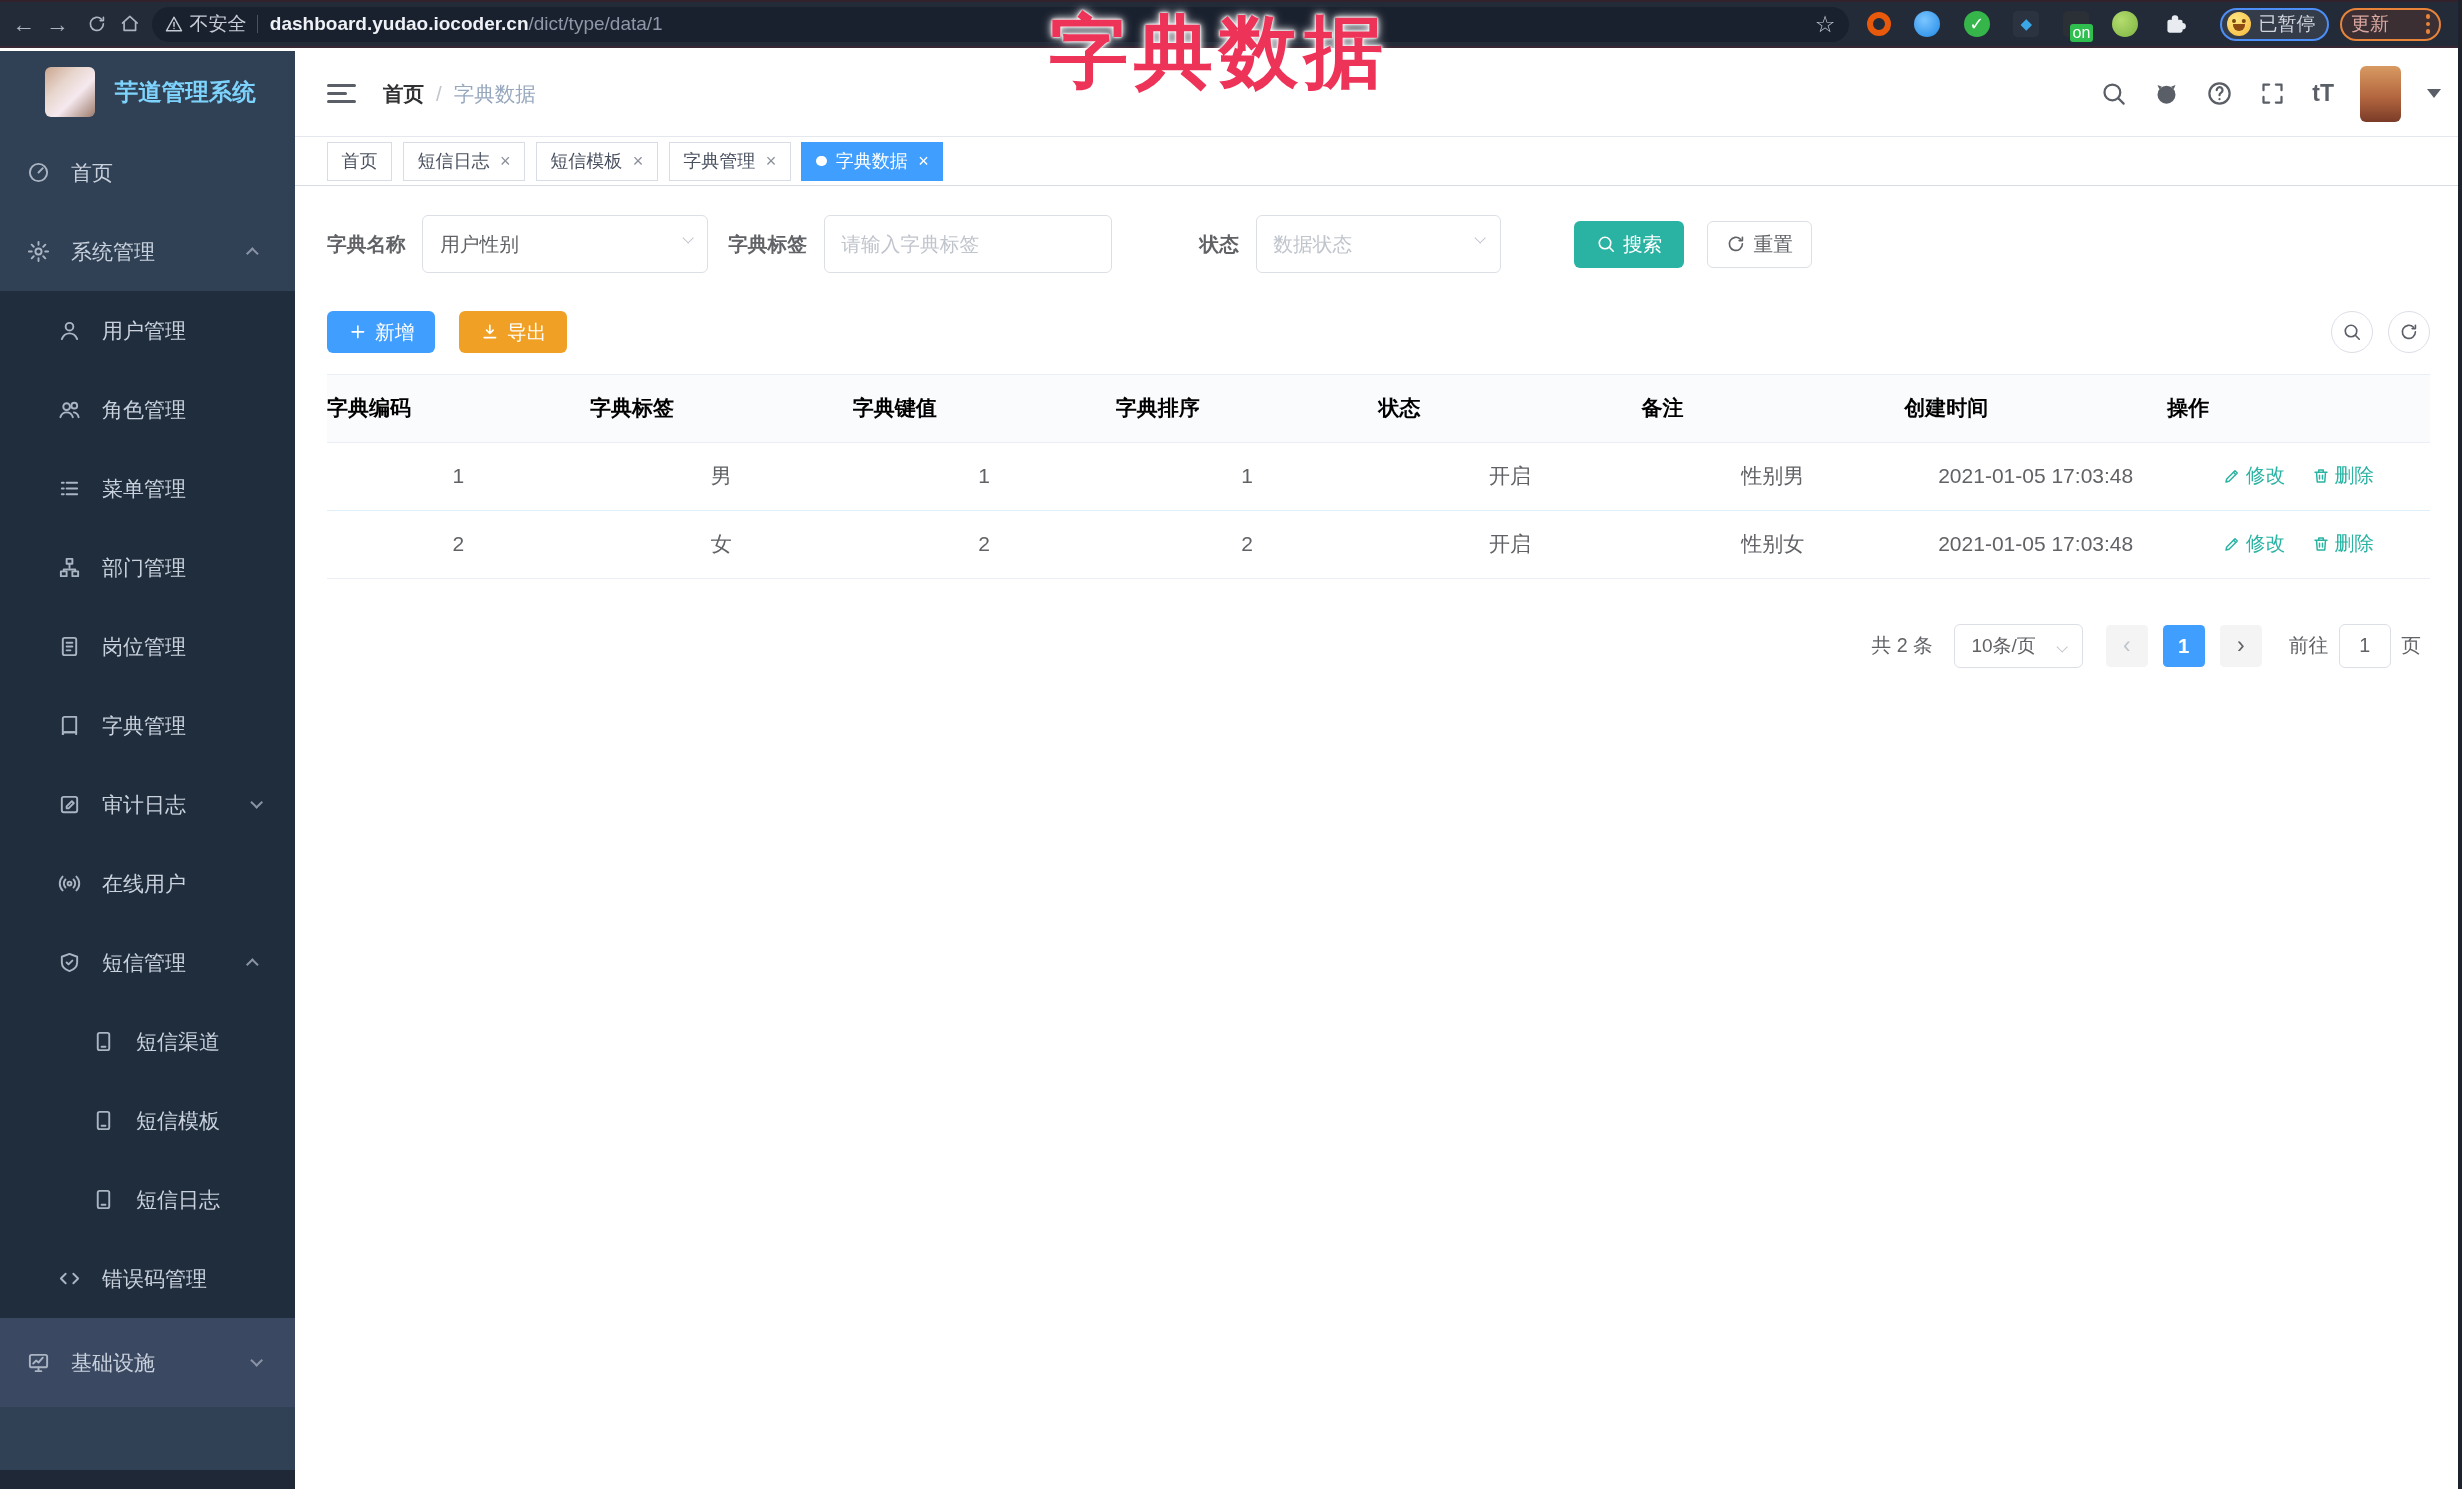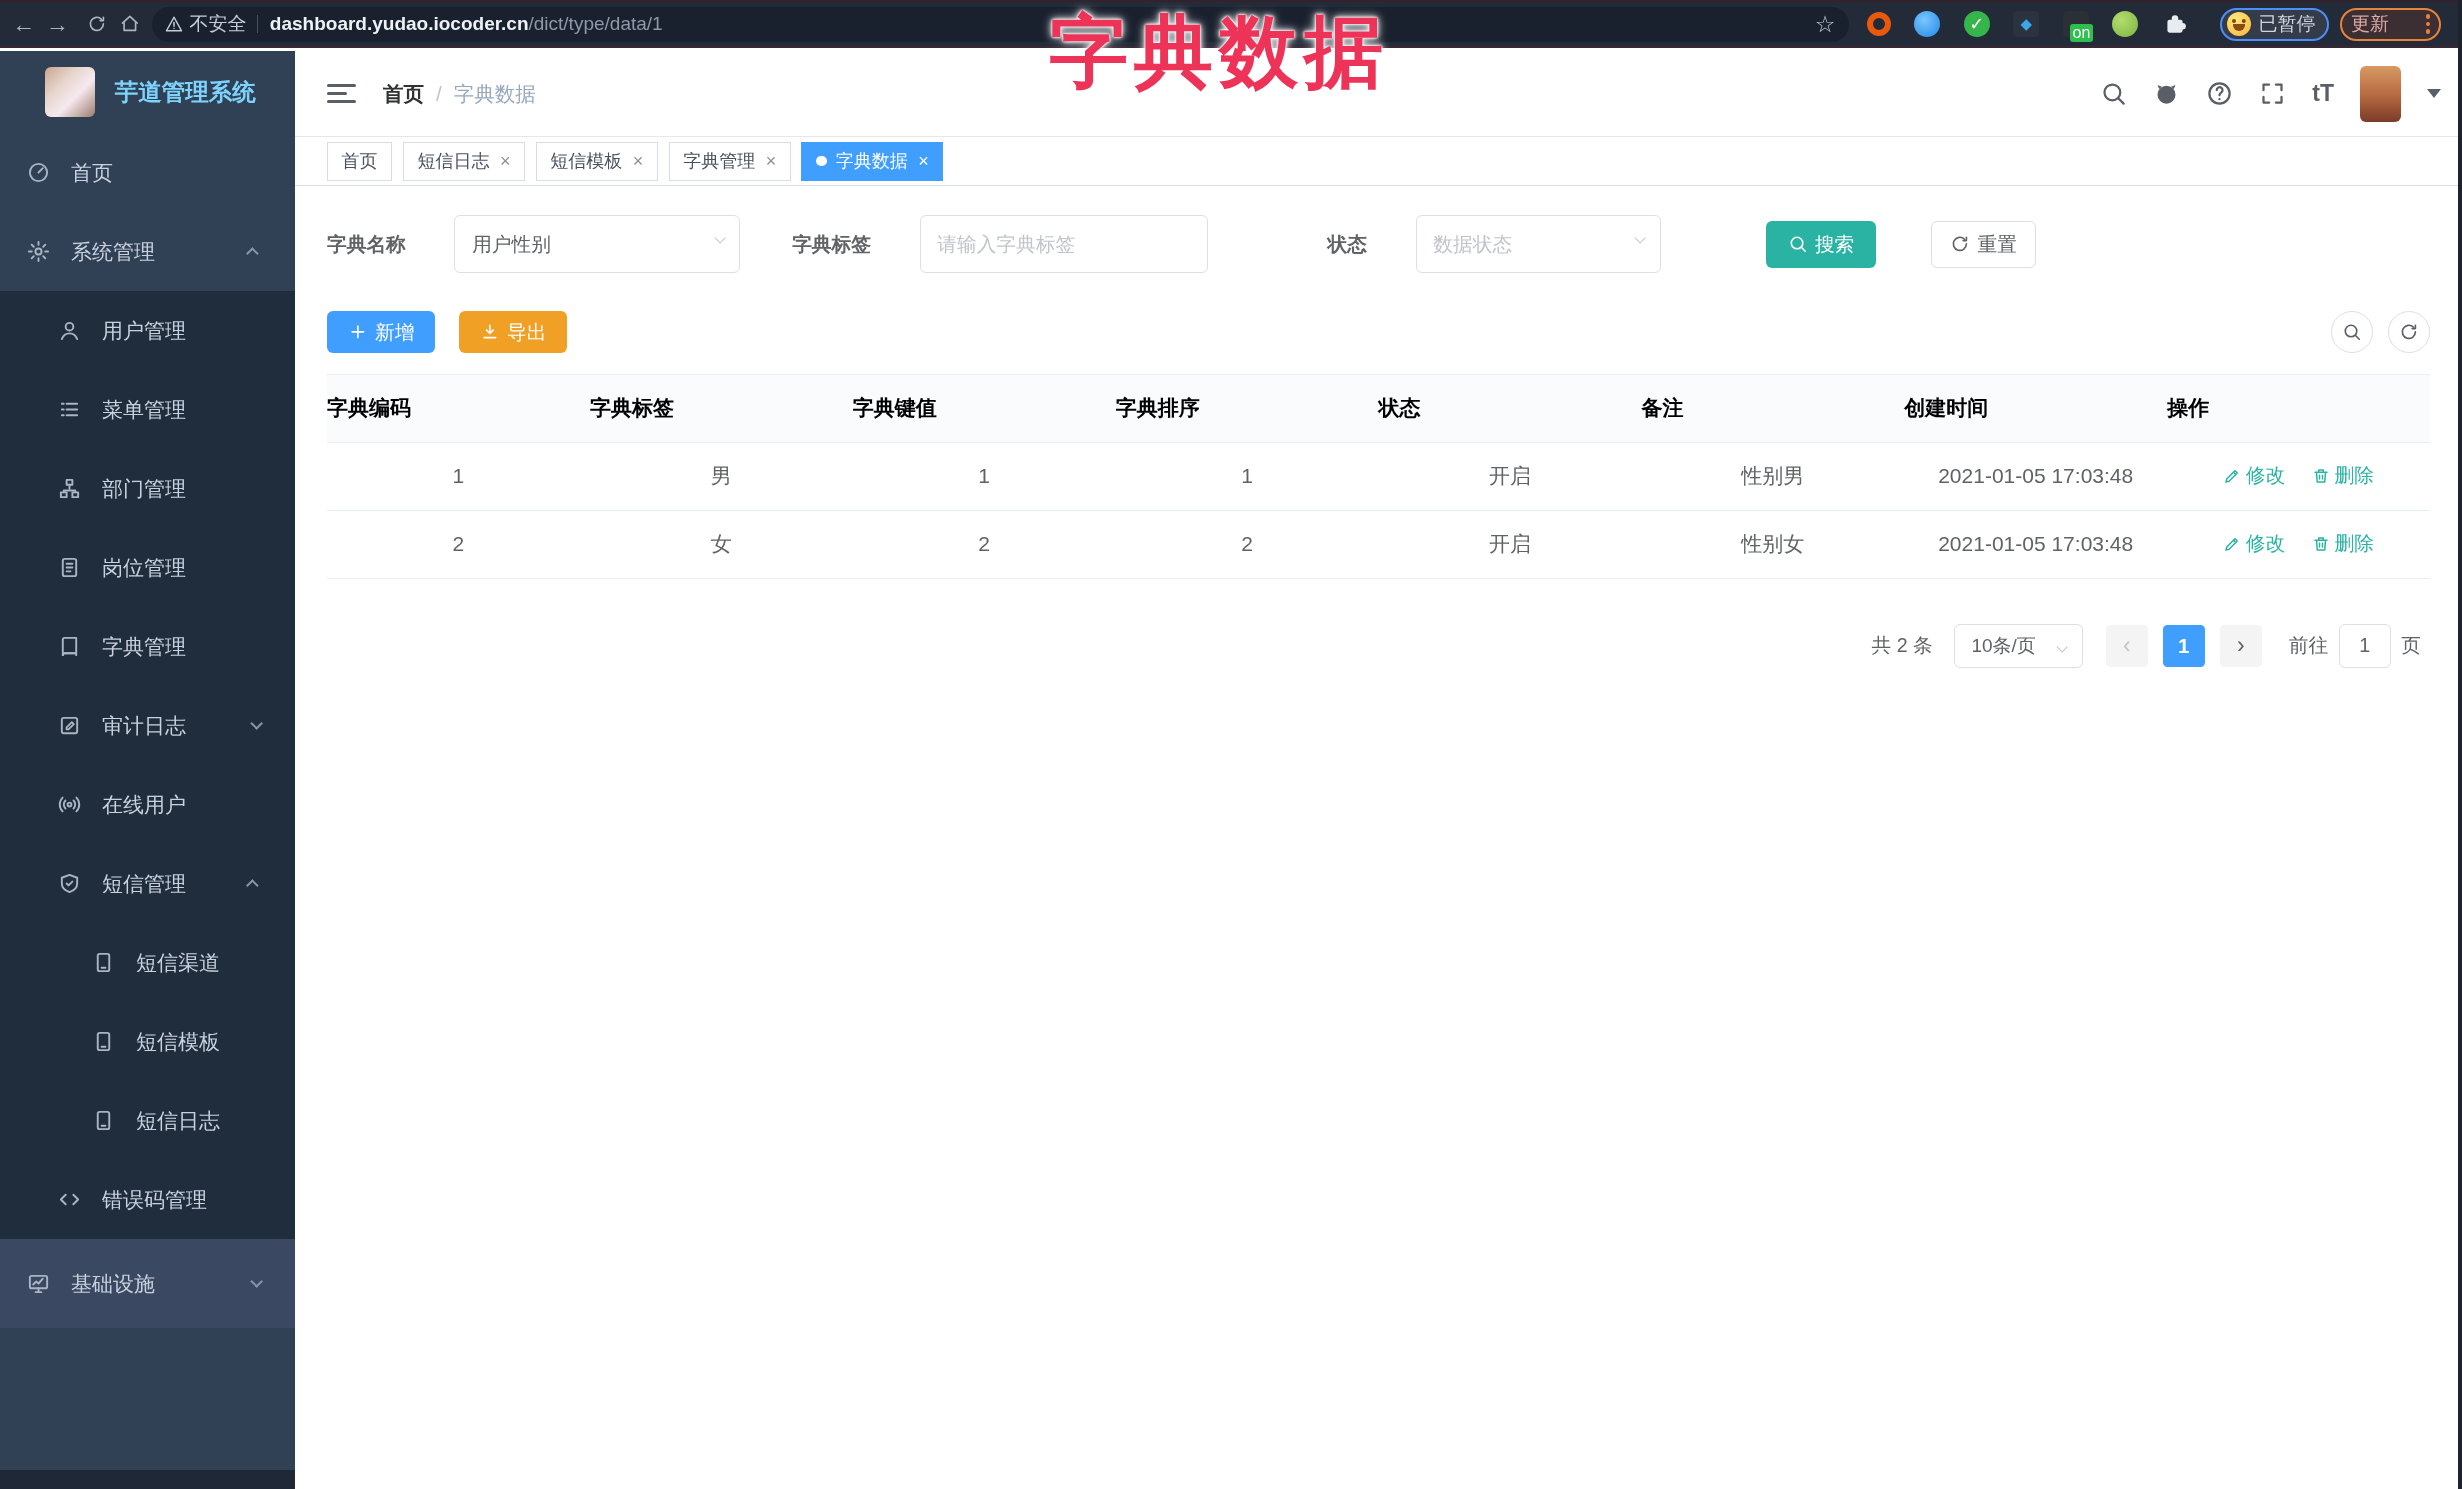--- a/index.html
+++ b/index.html
@@ -97,21 +97,21 @@
     display:flex; align-items:center; padding-left:32px; gap:10.6px; }
   .tag { height:39px; border:0.8px solid #d8dce5; background:#fff; color:#495060; font-size:18px;
     display:flex; align-items:center; padding:0 13.6px; cursor:pointer; white-space:nowrap; }
   .tag .tag-close { margin-left:10.6px; font-size:18px; color:#8a8f99; }
   .tag.active { background:#409eff; border-color:#409eff; color:#fff; }
   .tag.active .tag-close { color:#fff; }
   .tag-dot { width:10.6px; height:10.6px; border-radius:50%; background:#fff; margin-right:9px; }
 
   
   #content { flex:1; padding:0 32px; }
-  #filter-row { margin-top:29px; display:flex; align-items:center;gap:32px; }
+  #filter-row { margin-top:29px; display:flex; align-items:center; }
   .f-label { font-size:19.7px; color:#606266; font-weight:bold; white-space:nowrap; }
   .select-box, .input-box { height:58px; border:0.8px solid #dcdfe6; border-radius:6px; background:#fff;
     display:flex; align-items:center; padding:0 16.7px; position:relative; font-size:19.7px; }
   .select-box .sel-caret { position:absolute; right:15px; top:18px; width:8.3px; height:8.3px;
     border-right:1.9px solid #c0c4cc; border-bottom:1.9px solid #c0c4cc; transform:rotate(45deg); }
   .sel-value { color:#606266; }
   .placeholder { color:#c0c4cc; }
   .input-box input { border:none; outline:none; font-size:19.7px; color:#606266; width:100%;
     font-family:"Liberation Sans","DejaVu Sans",sans-serif; }
   .input-box input::placeholder { color:#c0c4cc; }
@@ -260,20 +260,29 @@
           <span class="chev up"></span>
         </div>
 
         <div id="submenu-block">
           <div class="mi lvl2">
             <svg class="mi-icon si" viewBox="0 0 24 24">
                 <circle cx="12" cy="8" r="4"></circle>
                 <path d="M4 21c1.5-4 4.5-6 8-6s6.5 2 8 6"></path>
               </svg>
             <span class="mi-label">用户管理</span>
+          </div>
+          <div class="mi lvl2">
+            <svg class="mi-icon si" viewBox="0 0 24 24">
+                <circle cx="9" cy="9" r="3.5"></circle>
+                <path d="M2.5 20c1.2-3.4 3.7-5 6.5-5s5.3 1.6 6.5 5"></path>
+                <circle cx="17" cy="8" r="3"></circle>
+                <path d="M16.5 15c2.6.3 4.3 1.9 5 5"></path>
+              </svg>
+            <span class="mi-label">角色管理</span>
           </div>
           <div class="mi lvl2">
             <svg class="mi-icon si" viewBox="0 0 24 24">
                 <path d="M4 6h2M4 12h2M4 18h2M9 6h11M9 12h11M9 18h11"></path>
               </svg>
             <span class="mi-label">菜单管理</span>
           </div>
           <div class="mi lvl2">
             <svg class="mi-icon si" viewBox="0 0 24 24">
                 <rect x="9" y="3" width="6" height="5"></rect>

